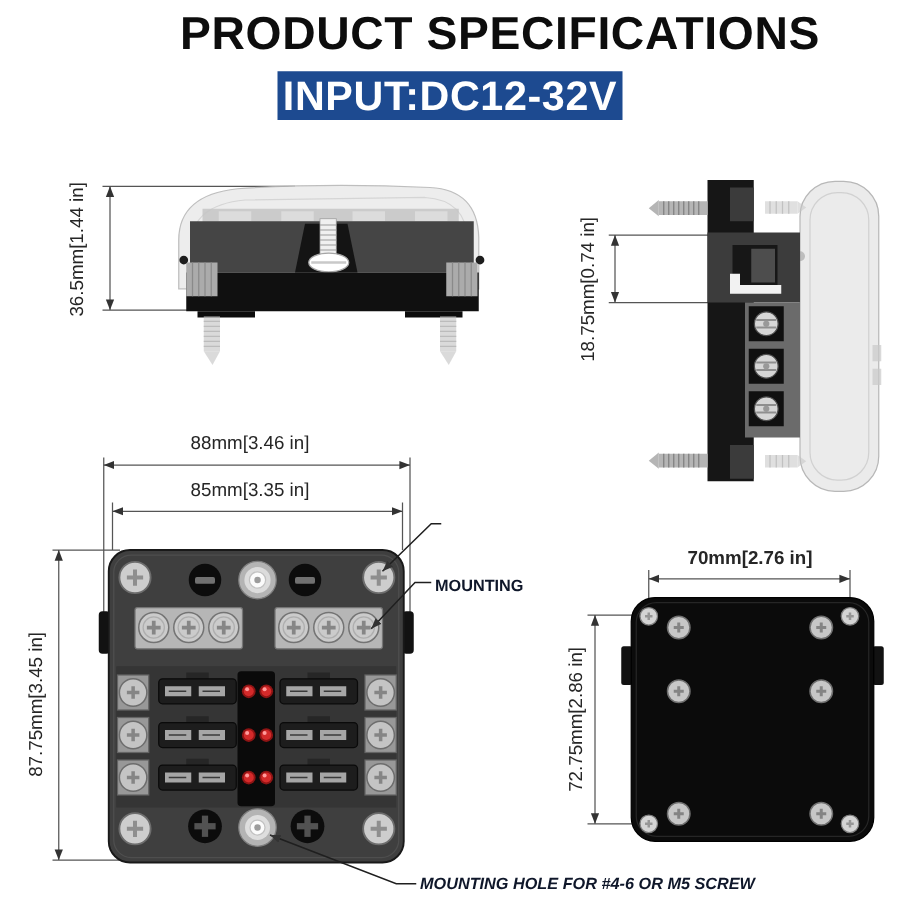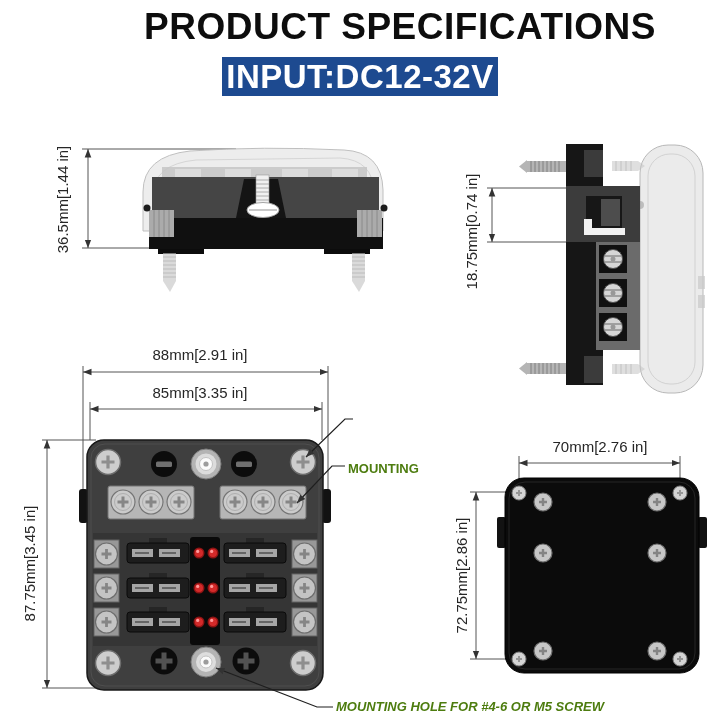--- a/index.html
+++ b/index.html
@@ -6,21 +6,21 @@
   .canvas{position:relative;width:725px;height:725px;background:#fff;overflow:hidden;
           font-family:"Liberation Sans",sans-serif;}
   .art{position:absolute;left:0;top:0;}
   .title{position:absolute;left:0;top:6px;width:720px;text-align:center;
          font-size:37px;font-weight:bold;color:#0d0d0d;letter-spacing:.5px;padding-left:40px;}
   .banner{position:absolute;left:222px;top:57px;width:276px;height:39px;
           background:#1d4a90;color:#fff;font-size:33px;font-weight:bold;
           text-align:center;line-height:39px;letter-spacing:.5px;}
   .dim{position:absolute;font-size:15px;color:#262626;text-align:center;white-space:nowrap;}
   .rot{transform:rotate(-90deg);transform-origin:center center;}
-  .ann{position:absolute;color:#4d7c0f;font-size:13px;font-weight:bold;
+  .ann{position:absolute;color:#0f172a;font-size:13px;font-weight:bold;
        white-space:nowrap;line-height:25px;}
 </style>
 </head>
 <body>
 
 <div class="canvas">
 
   <svg class="art" width="725" height="725" viewBox="0 0 725 725">
     <defs>
       <marker id="arw" markerWidth="10" markerHeight="10" refX="8.5" refY="4.5" orient="auto-start-reverse" markerUnits="userSpaceOnUse">
@@ -289,24 +289,24 @@
     </g>
   </svg>
 
   <div class="title">PRODUCT SPECIFICATIONS</div>
   <div class="banner">
     <span>INPUT:DC12-32V</span>
   </div>
 
   <div class="dim rot" style="left:-13px;top:191px;width:150px;">36.5mm[1.44 in]</div>
   <div class="dim rot" style="left:391px;top:223px;width:160px;">18.75mm[0.74 in]</div>
-  <div class="dim" style="left:100px;top:346px;width:200px;">88mm[2.91 in]</div>
+  <div class="dim" style="left:100px;top:346px;width:200px;">88mm[3.46 in]</div>
   <div class="dim" style="left:100px;top:384px;width:200px;">85mm[3.35 in]</div>
   <div class="dim rot" style="left:-51px;top:555px;width:160px;">87.75mm[3.45 in]</div>
-  <div class="dim" style="left:500px;top:438px;width:200px;">70mm[2.76 in]</div>
+  <div class="dim" style="left:500px;top:438px;width:200px;font-weight:bold;">70mm[2.76 in]</div>
   <div class="dim rot" style="left:381px;top:567px;width:160px;">72.75mm[2.86 in]</div>
 
   <div class="ann" style="left:348px;top:456px;">
     <div>MOUNTING</div>
   </div>
   <div class="ann" style="left:336px;top:694px;font-style:italic;">MOUNTING HOLE FOR #4-6 OR M5 SCREW</div>
 
 </div>
 
 </body></html>

